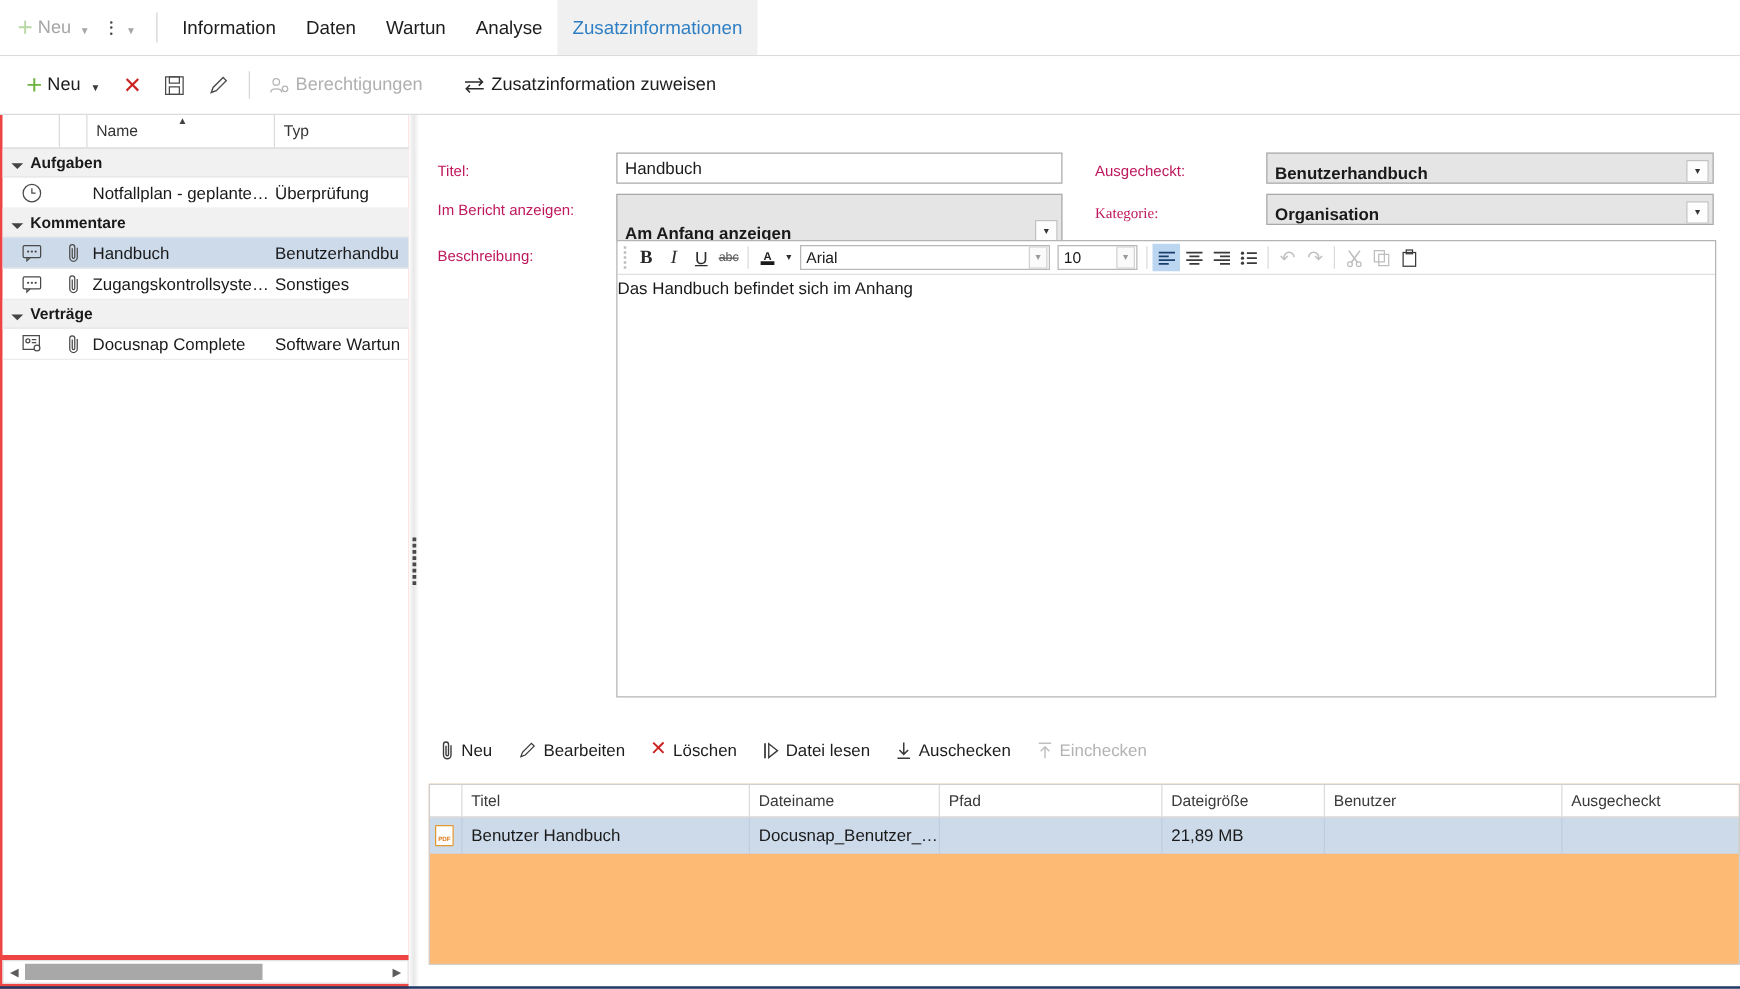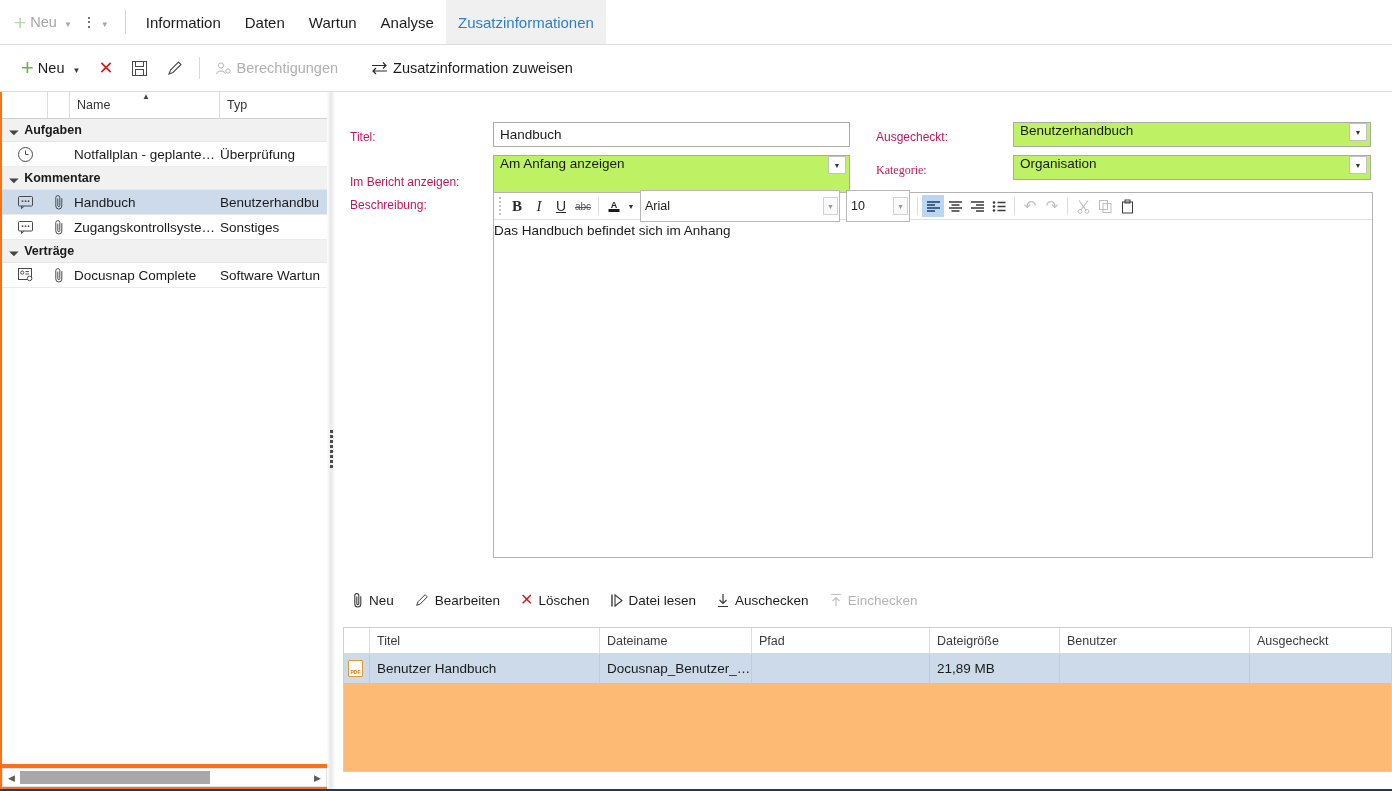--- a/index.html
+++ b/index.html
@@ -48,21 +48,21 @@
   }
   .cmd { display:flex; align-items:center; gap:4px; padding:0 9px; height:30px; cursor:default; font-size:14.5px; color:#1c1c1c;}
   .cmd.disabled { color:#b0b0b0; }
   .plus-green { color:#6cb33f; font-size:22px; line-height:1; font-weight:300;}
   .x-red { color:#cc2222; font-size:18px; line-height:1; }
   .cmdsep { width:1px; height:22px; background:#d8d8d8; margin:0 6px; }
 
   
   #leftpanel {
     position:absolute; left:0; top:92px; width:327px; height:699px;
-    background:#f97316; border-right:0px;
+    background:#ef4444; border-right:0px;
   }
   #treehead {
     position:absolute; left:2px; top:0; width:325px; height:27px;
     background:#fff; border-bottom:1px solid #d0d0d0;
     display:flex; align-items:stretch;
   }
   .th { border-right:1px solid #dcdcdc; display:flex; align-items:center; padding-left:7px;
         font-size:12.5px; color:#333; position:relative;}
   .sortmark { position:absolute; left:72px; top:0px; font-size:8px; color:#444; }
   #treebody { position:absolute; left:2px; top:27px; width:325px; height:645px; overflow:hidden; background:#fff;}
@@ -94,39 +94,39 @@
 
   
   #right { position:absolute; left:335px; top:92px; width:1057px; height:699px; background:#fff; }
 
   .flabel { position:absolute; font-size:12px; color:#be185d; }
   .ftext {
     position:absolute; background:#fff; border:1px solid #aaaaaa;
     display:flex; align-items:center; padding-left:6px; font-size:13.5px; color:#1a1a1a;
   }
   .fcombo {
-    position:absolute; background:#bef264; border:1px solid #aaaaaa;
-    display:flex; align-items:flex-start; font-size:13.5px; color:#1a1a1a;
+    position:absolute; background:#e5e5e5; border:1px solid #aaaaaa;
+    display:flex; align-items:flex-end; font-size:13.5px; color:#1a1a1a;font-weight:bold;
   }
   .fcombo .val { flex:1; padding-left:6px; white-space:nowrap; overflow:hidden;}
   .fcombo .arrow {
     width:18px; height:18px; margin-right:3px; border:1px solid #c2c2c2; background:#fdfdfd;
     display:flex; align-items:center; justify-content:center; font-size:7px; color:#333;
   }
 
   
   #rte { position:absolute; left:158px; top:100px; width:880px; height:366px; border:1px solid #b4b4b4; background:#fff;}
   #rtetoolbar { height:27px; border-bottom:1px solid #e0e0e0; display:flex; align-items:center; padding-left:4px; }
   .rdots { display:flex; flex-direction:column; gap:2px; margin:0 5px 0 1px;}
   .rdots i{width:2px;height:2px;background:#bdbdbd;display:block;}
   .rbtn { width:22px; height:22px; display:flex; align-items:center; justify-content:center; font-size:13px; color:#2b2b2b; cursor:default;}
   .rbtn.act { background:#bcd6f2; }
   .rbtn.dis { color:#c0c0c0; }
   .rsep { width:1px; height:18px; background:#dcdcdc; margin:0 4px;}
-  .rcombo { height:32px; border:1px solid #b8b8b8; background:#fff; display:flex; align-items:center;
+  .rcombo { height:20px; border:1px solid #b8b8b8; background:#fff; display:flex; align-items:center;
             font-size:12.5px; color:#1a1a1a; margin:0 3px; }
   .rcombo .v { padding-left:4px; white-space:nowrap; overflow:hidden; }
   .rcombo .a { width:15px; height:18px; margin-left:auto; margin-right:1px; border:1px solid #d2d2d2;
                background:#fafafa; display:flex; align-items:center; justify-content:center; font-size:7px; color:#999;}
   #rtebody { padding:3px 0 0 0px; font-size:13.5px; color:#1a1a1a; }
 
   
   #attbar { position:absolute; left:8px; top:495px; width:1040px; height:26px; display:flex; align-items:center; }
   .acmd { display:flex; align-items:center; gap:5px; padding:0 10px; font-size:13.5px; color:#1c1c1c; cursor:default;}
   .acmd.dis { color:#b3b3b3; }
@@ -353,21 +353,21 @@
   <div class="ftext" style="left:158px; top:30px; width:357px; height:25px;">
     <span>Handbuch</span>
   </div>
 
   <div class="flabel" style="left:541px; top:38px;">Ausgecheckt:</div>
   <div class="fcombo" style="left:678px; top:30px; width:358px; height:25px;">
     <span class="val">Benutzerhandbuch</span>
     <span class="arrow">▼</span>
   </div>
 
-  <div class="flabel" style="left:15px; top:83px;">Im Bericht anzeigen:</div>
+  <div class="flabel" style="left:15px; top:69px;">Im Bericht anzeigen:</div>
   <div class="fcombo" style="left:158px; top:63px; width:357px; height:40px;">
     <span class="val">Am Anfang anzeigen</span>
     <span class="arrow">▼</span>
   </div>
 
   <div class="flabel" style="left:541px; top:71px;font-family:Liberation Serif, serif;">Kategorie:</div>
   <div class="fcombo" style="left:678px; top:63px; width:358px; height:25px;">
     <span class="val">Organisation</span>
     <span class="arrow">▼</span>
   </div>

